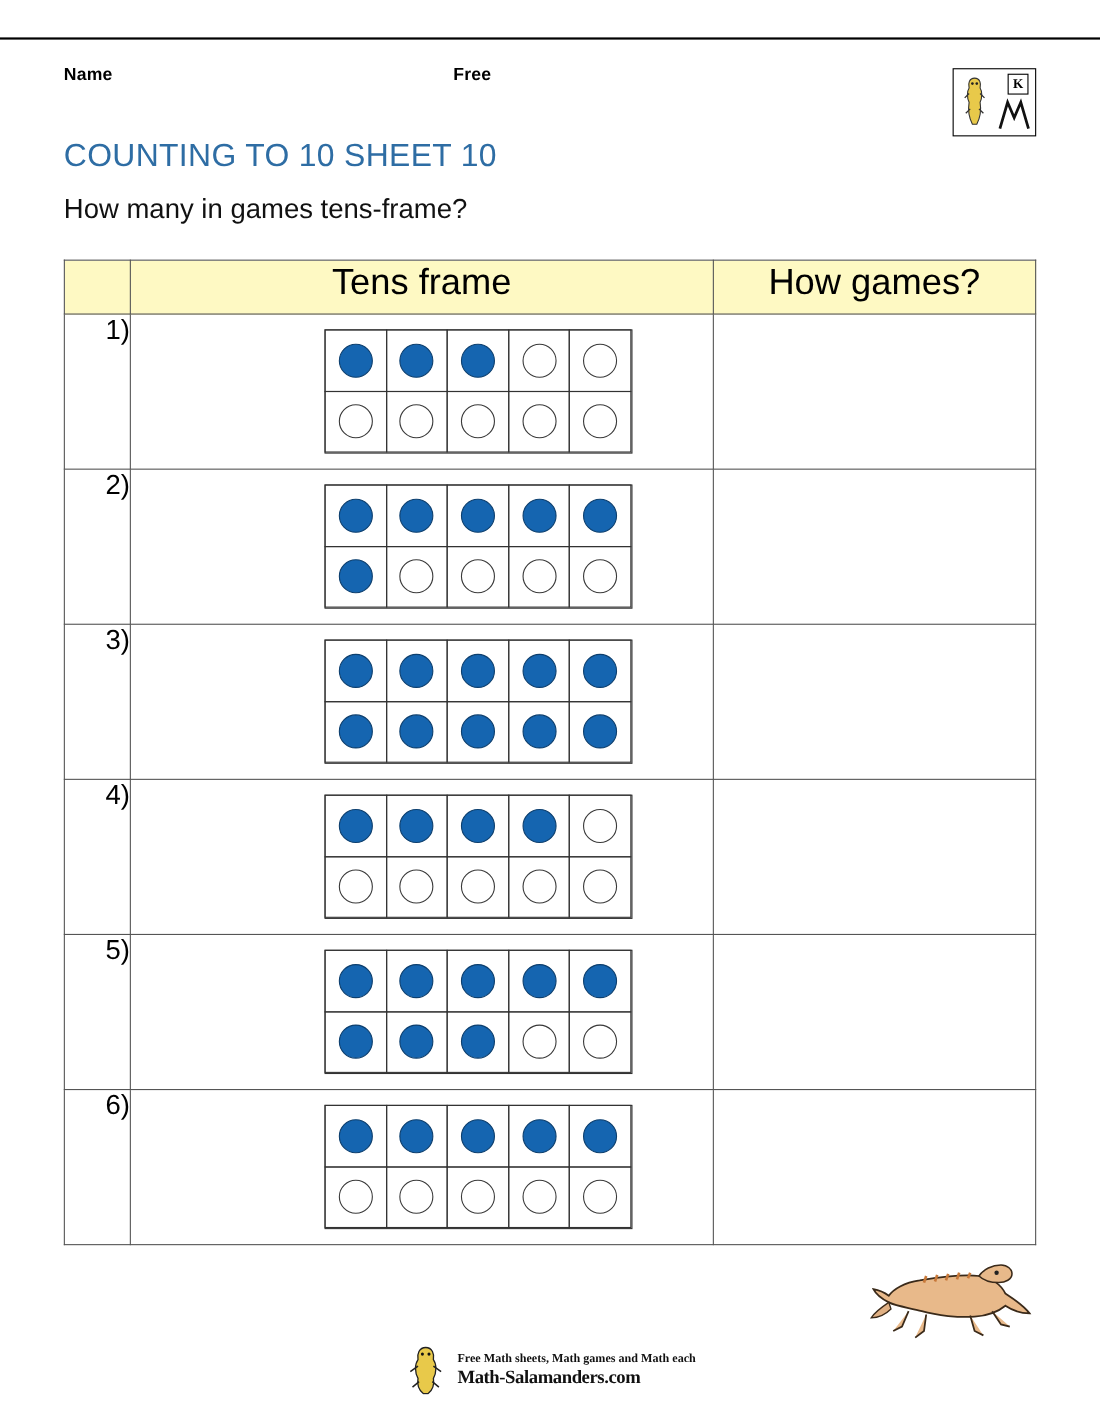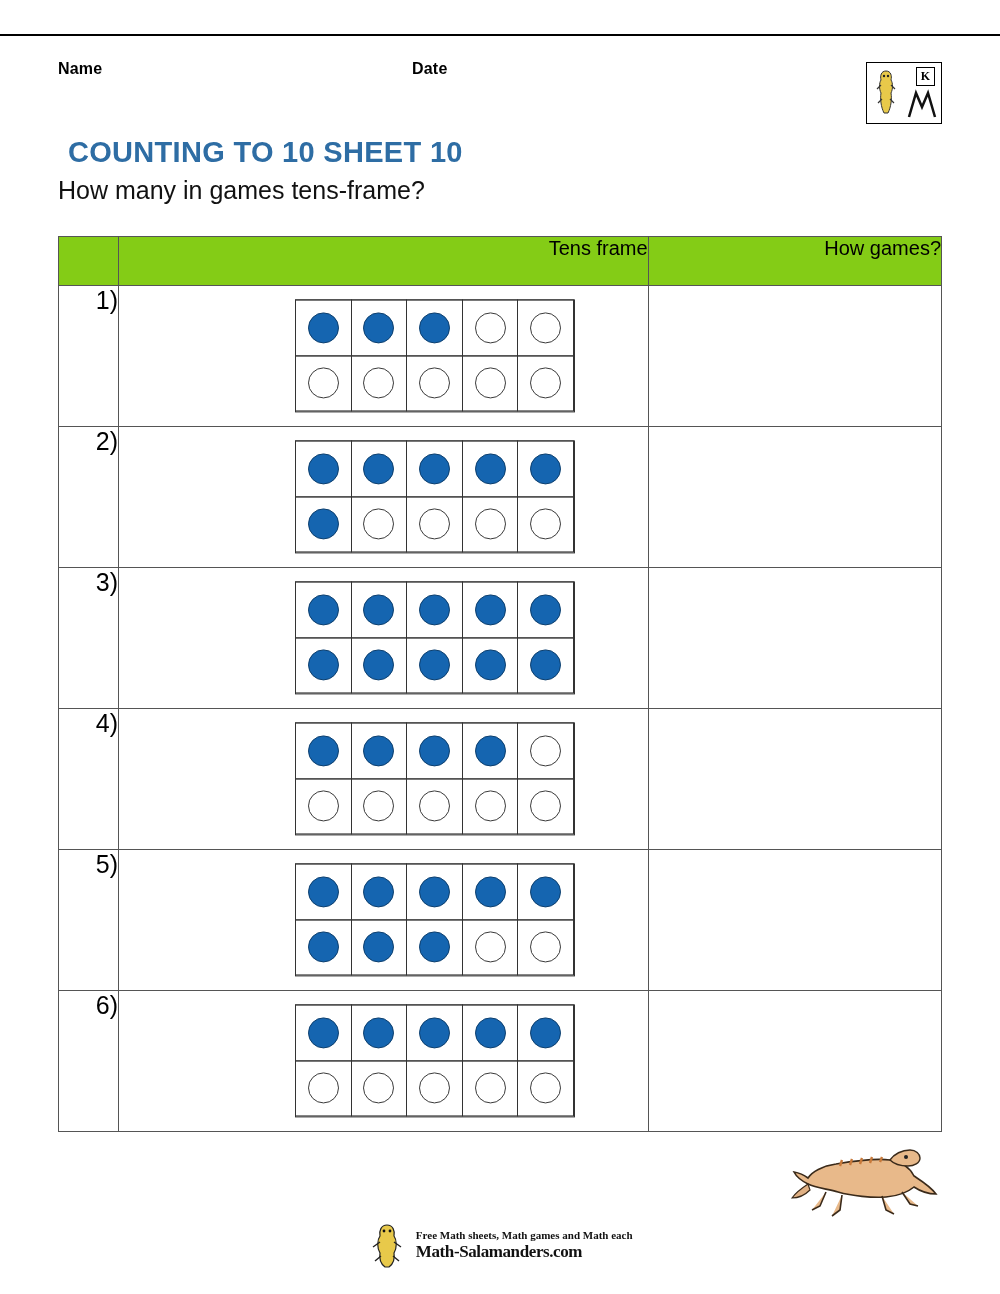--- a/index.html
+++ b/index.html
@@ -68,23 +68,23 @@
   }
   .logo-box .m-mark {
     position: absolute;
     right: 4px; bottom: 4px;
     width: 30px; height: 30px;
   }
 
   h1.title {
     position: absolute;
     left: 58px; top: 126px;
-    margin: 10px;
+    margin: 0;
     font-size: 29px;
-    font-weight: bold;
+    font-weight: normal;
     color: #2e6da4;
     letter-spacing: .3px;
   }
   h2.subtitle {
     position: absolute;
     left: 58px; top: 176px;
     margin: 0;
     font-size: 25px;
     font-weight: normal;
     color: #111;
@@ -101,25 +101,25 @@
     border: 1px solid #555;
     padding: 0;
     vertical-align: top;
   }
   col.c-num { width: 60px; }
   col.c-frame { width: 529px; }
   col.c-ans { width: 293px; }
 
   th.head {
     height: 48px;
-    font-size: 20px;
+    font-size: 33px;
     font-weight: normal;
-    text-align: right;
+    text-align: center;
     vertical-align: middle;
-    background: #84cc16;
+    background: #fef9c3;
   }
   th.head.blank { border-top: 1px solid #555; }
 
   td.num {
     font-size: 25px;
     text-align: right;
     padding: 8px 10px 0 0;
     font-family: "Liberation Sans", sans-serif;
   }
   td.frame-cell {
@@ -203,21 +203,21 @@
   }
 </style>
 </head>
 <body>
 
 <div class="page">
 
   <div class="top-rule"></div>
 
   <div class="name-label">Name</div>
-  <div class="date-label">Date</div>
+  <div class="date-label">Free</div>
 
   <div class="logo-box">
     <svg class="salamander" viewBox="0 0 22 46">
       <path d="M11 2 C6 2 5 7 6 11 C4 14 4 20 6 24 C5 30 6 38 9 44 L13 44 C16 38 17 30 16 24 C18 20 18 14 16 11 C17 7 16 2 11 2 Z" fill="#e8c94a" stroke="#333" stroke-width="1"></path>
       <circle cx="9" cy="7" r="1.2" fill="#222"></circle>
       <circle cx="13" cy="7" r="1.2" fill="#222"></circle>
       <path d="M6 16 L2 20 M16 16 L20 20 M7 30 L3 34 M15 30 L19 34" stroke="#333" stroke-width="1.2" fill="none"></path>
     </svg>
     <div class="k-box">K</div>
     <svg class="m-mark" viewBox="0 0 30 30">

